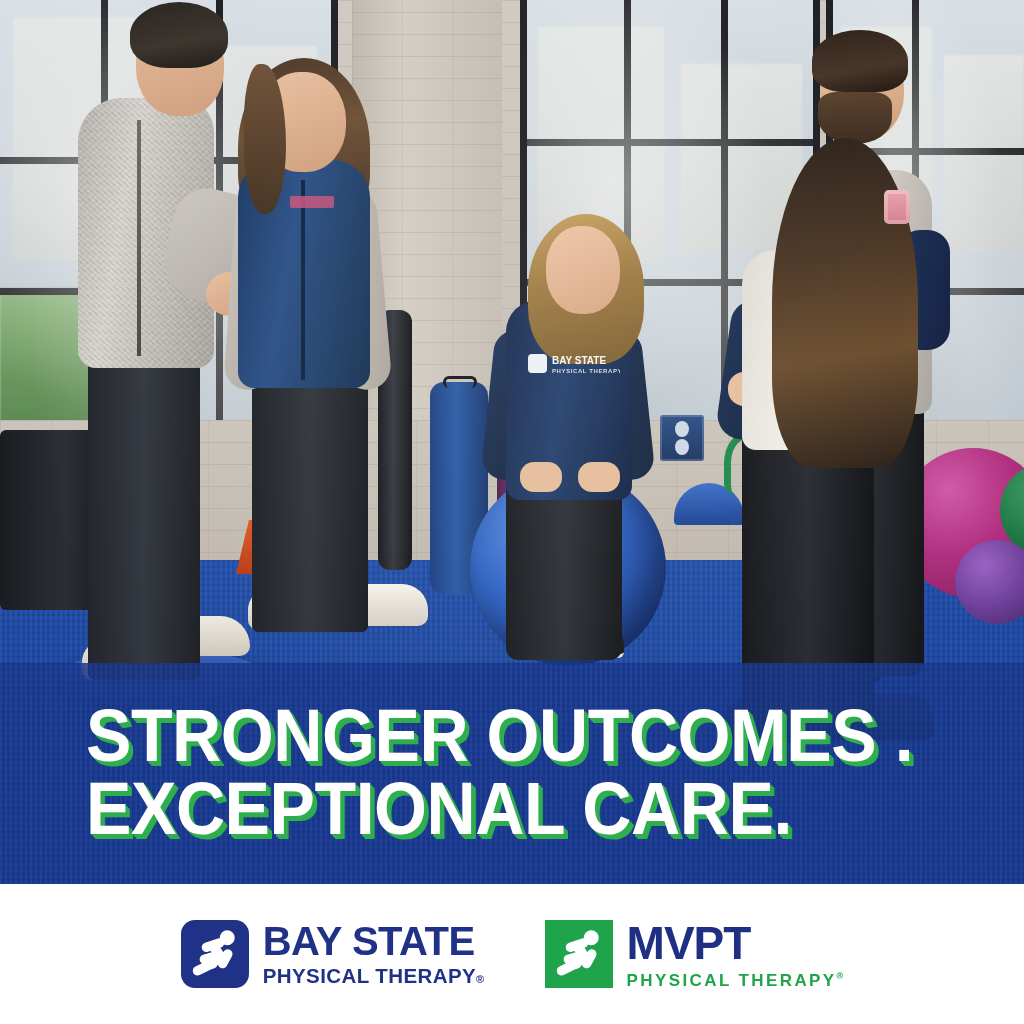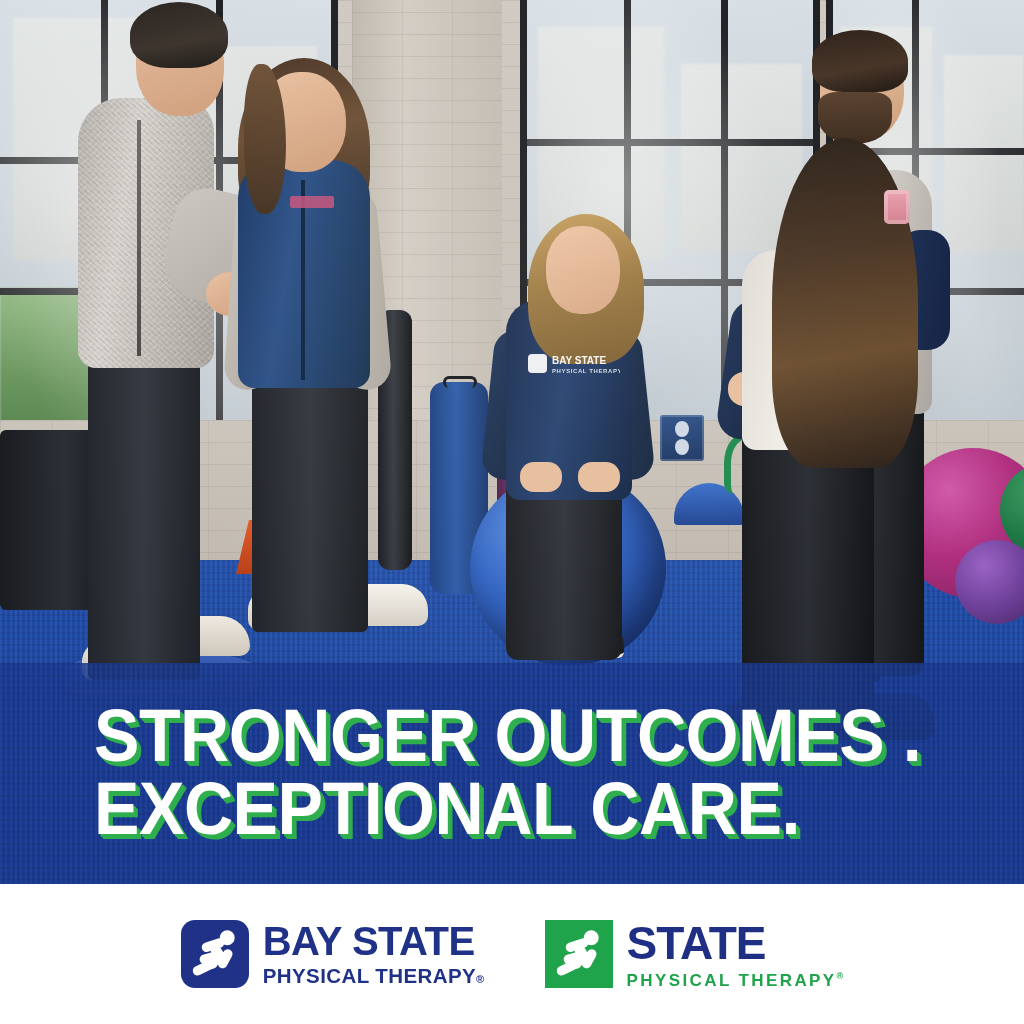--- a/index.html
+++ b/index.html
@@ -421,21 +421,21 @@
   }
   .overlay-band:after{
     content:""; position:absolute; inset:0;
     background-image:
       repeating-linear-gradient(90deg, rgba(255,255,255,.035) 0 2px, transparent 2px 5px),
       repeating-linear-gradient(180deg, rgba(0,0,0,.05) 0 2px, transparent 2px 6px);
     pointer-events:none;
   }
 
   .headline{
-    position:absolute; left:94px; top:700px; width:900px;
+    position:absolute; left:86px; top:700px; width:900px;
     z-index:6;
   }
   .headline .hl-line{
     font-family:"Liberation Sans", sans-serif;
     font-weight:700;
     font-size:74px;
     line-height:0.96;
     letter-spacing:-0.5px;
     color:#ffffff;
     white-space:nowrap;
@@ -662,20 +662,20 @@
             <rect x="48" y="34" width="15" height="34" rx="7.5" fill="#ffffff" transform="rotate(-32 55 51)"></rect>
             <rect x="30" y="30" width="34" height="14" rx="7" fill="#ffffff" transform="rotate(-18 47 37)"></rect>
             <rect x="27" y="48" width="34" height="14" rx="7" fill="#ffffff" transform="rotate(-16 44 55)"></rect>
             <rect x="42" y="44" width="14" height="28" rx="7" fill="#ffffff" transform="rotate(22 49 58)"></rect>
             <rect x="16" y="62" width="40" height="14" rx="7" fill="#ffffff" transform="rotate(-26 36 69)"></rect>
             <rect x="58" y="42" width="14" height="30" rx="7" fill="#ffffff" transform="rotate(28 65 57)"></rect>
           </svg>
         </span>
       </div>
       <div class="bs-text">
-        <div class="mv-name">STATE</div>
+        <div class="mv-name">MVPT</div>
         <div class="mv-sub"><span>PHYSICAL THERAPY</span><span class="reg">®</span></div>
       </div>
     </div>
 
   </div>
 
 </div>
 
 </body></html>

